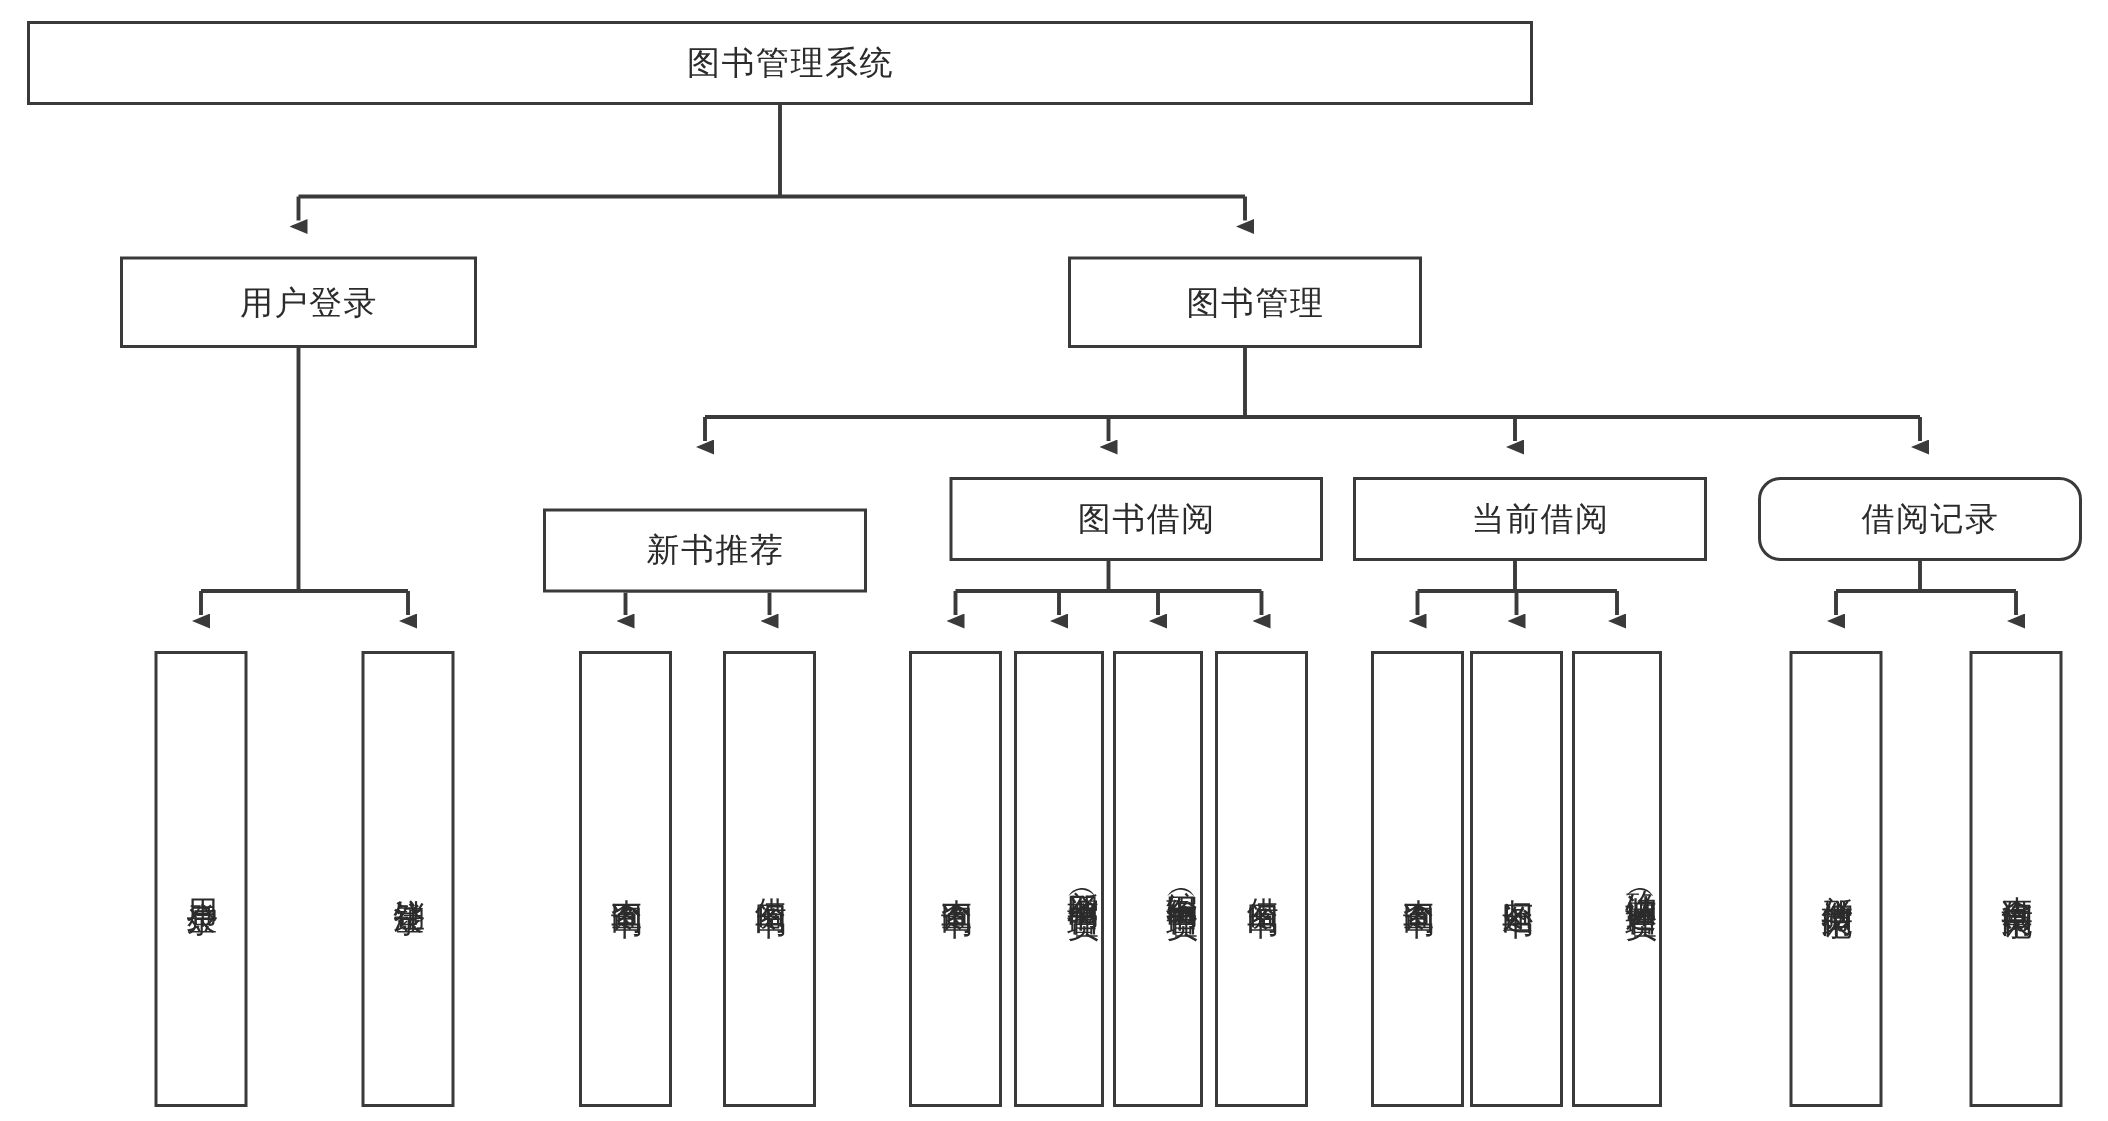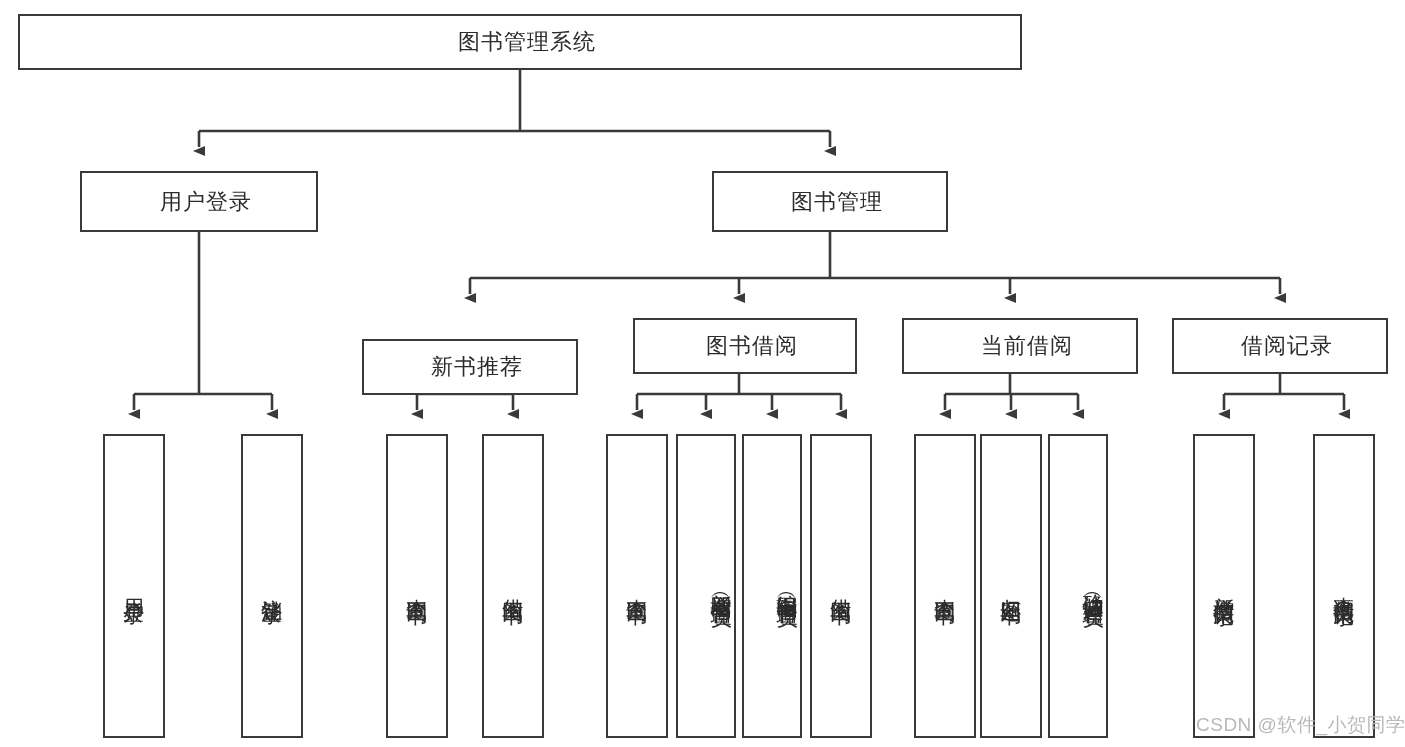--- a/index.html
+++ b/index.html
@@ -113,32 +113,31 @@
         <path d="M1224,394 L1224,410" marker-end="url(#arrow)"></path>
         <path d="M1344,394 L1344,410" marker-end="url(#arrow)"></path>
       </g>
   </svg>
 
   <div id="nodes-layer">
       <div class="node h" style="left: 18px; top: 14px; width: 1004px; height: 56px;">图书管理系统</div>
       <div class="node h" style="left: 80px; top: 171px; width: 238px; height: 61px;">用户登录</div>
       <div class="node h" style="left: 712px; top: 171px; width: 236px; height: 61px;">图书管理</div>
       <div class="node h" style="left: 362px; top: 318px; width: 216px; height: 56px; margin-top: 21px;">新书推荐</div>
-      <div class="node h" style="left: 633px; top: 318px; width: 224px; height: 56px;">图书借阅</div>
+      <div class="node h" style="left: 633px; top: 318px; width: 249px; height: 56px;">图书借阅</div>
       <div class="node h" style="left: 902px; top: 318px; width: 236px; height: 56px;">当前借阅</div>
-      <div class="node h" style="left: 1172px; top: 318px; width: 216px; height: 56px;">借阅记录</div>
+      <div class="node h" style="left: 1172px; top: 318px; width: 216px; height: 56px; border-radius: 15px;">借阅记录</div>
       <div class="node v mid" style="left: 103px; top: 434px; width: 62px; height: 304px;">用户登录</div>
       <div class="node v mid" style="left: 241px; top: 434px; width: 62px; height: 304px;">注销登录</div>
       <div class="node v mid" style="left: 386px; top: 434px; width: 62px; height: 304px;">查询图书</div>
       <div class="node v mid" style="left: 482px; top: 434px; width: 62px; height: 304px;">借阅图书</div>
       <div class="node v mid" style="left: 606px; top: 434px; width: 62px; height: 304px;">查询图书</div>
       <div class="node v top" style="left: 676px; top: 434px; width: 60px; height: 304px;">新增图书（管理员）</div>
       <div class="node v top" style="left: 742px; top: 434px; width: 60px; height: 304px;">编辑图书（管理员）</div>
       <div class="node v mid" style="left: 810px; top: 434px; width: 62px; height: 304px;">借阅图书</div>
       <div class="node v mid" style="left: 914px; top: 434px; width: 62px; height: 304px;">查询图书</div>
       <div class="node v mid" style="left: 980px; top: 434px; width: 62px; height: 304px;">归还图书</div>
       <div class="node v top" style="left: 1048px; top: 434px; width: 60px; height: 304px;">确认归还（管理员）</div>
       <div class="node v mid" style="left: 1193px; top: 434px; width: 62px; height: 304px;">新增借阅记录</div>
       <div class="node v mid" style="left: 1313px; top: 434px; width: 62px; height: 304px;">查询借阅记录</div>
     </div>
 
-  <div class="watermark">CSDN @软件_小贺同学</div>
 </div>
 
 </body></html>

